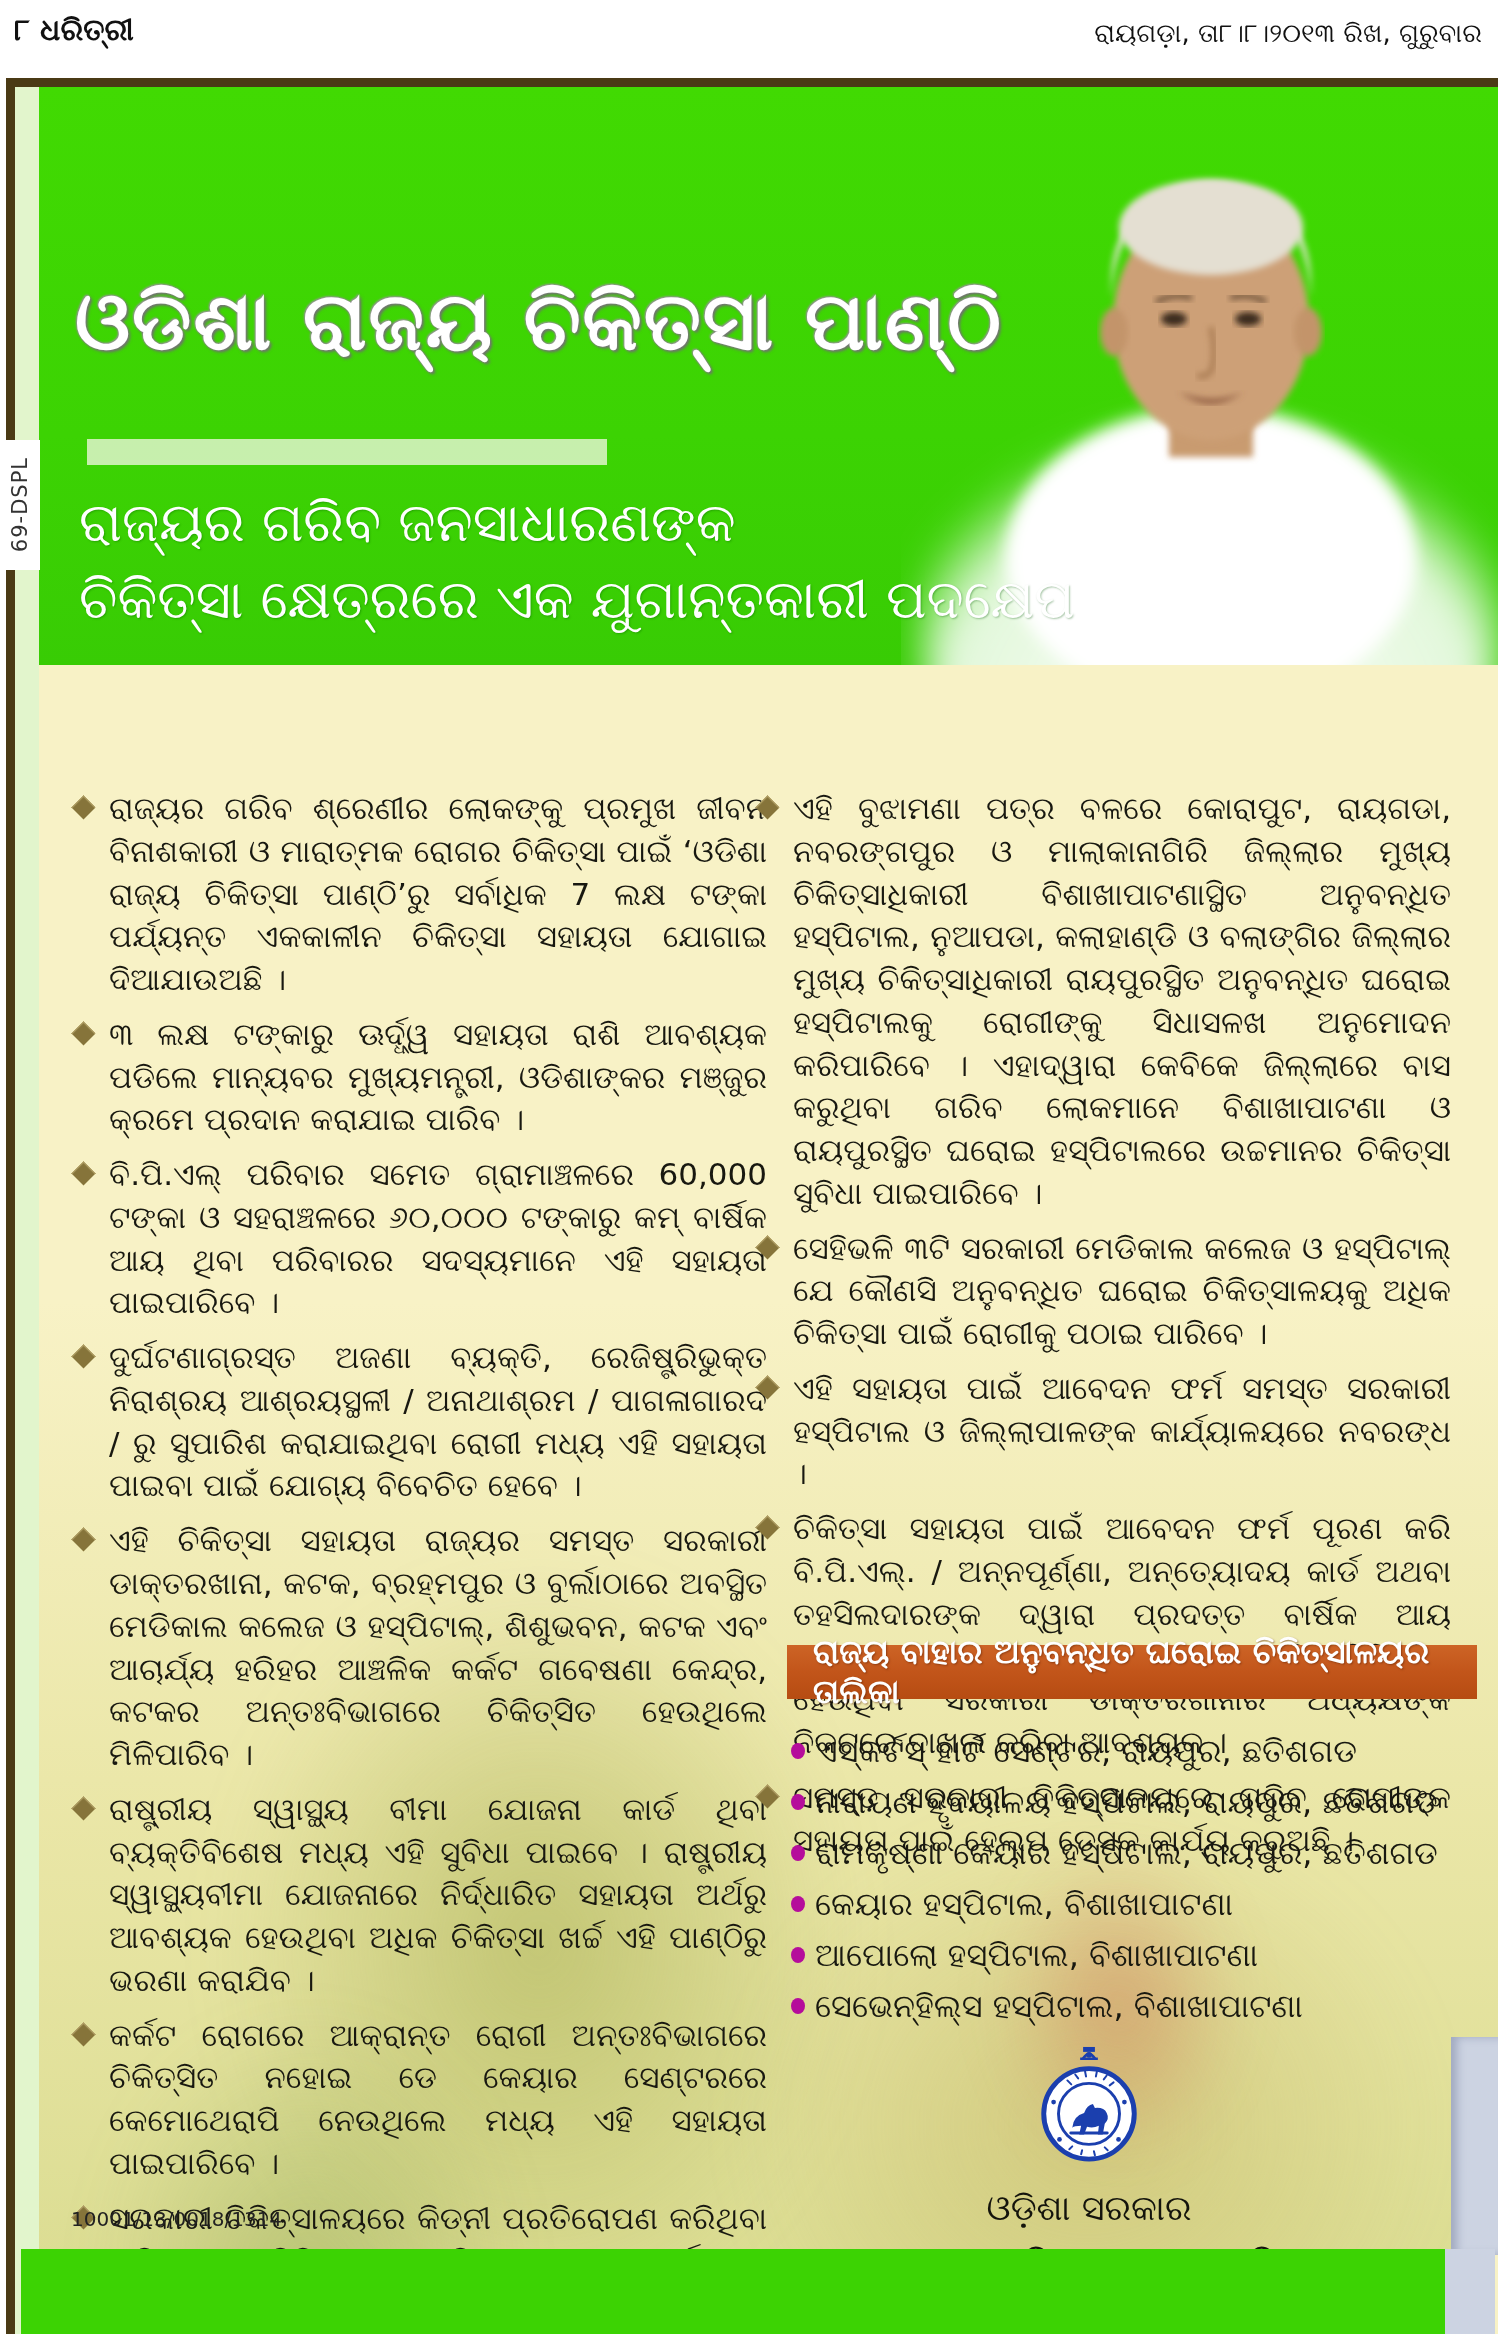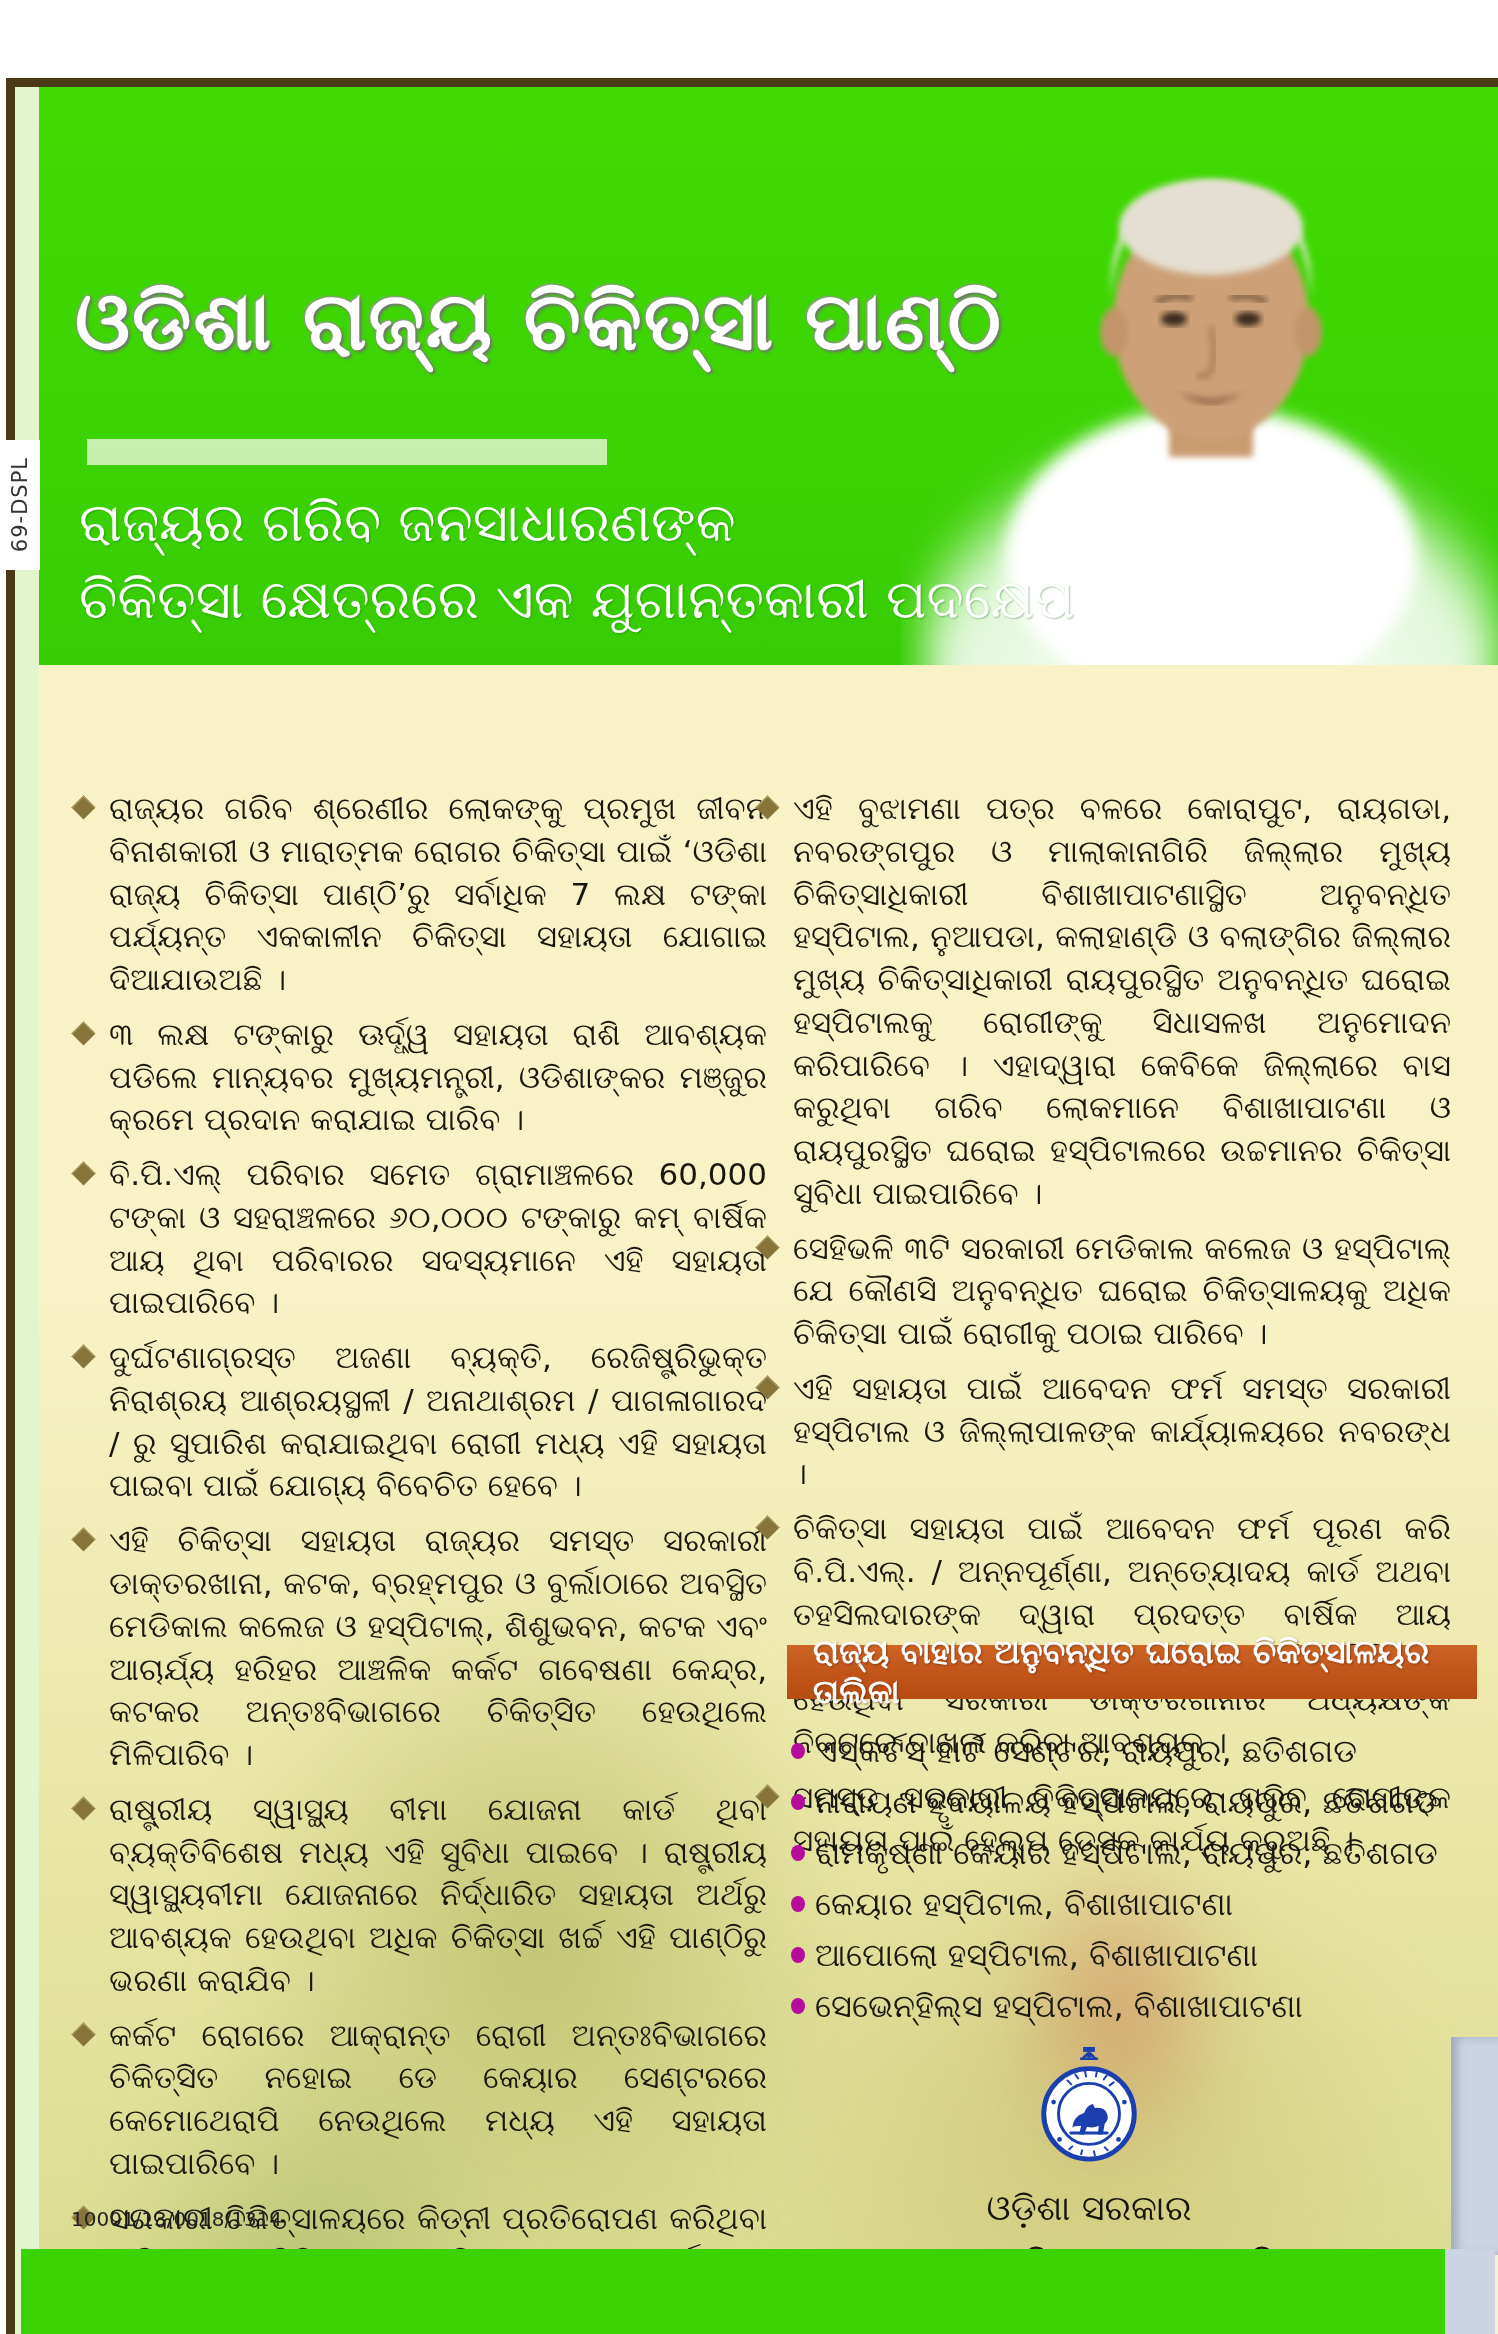--- a/index.html
+++ b/index.html
@@ -76,20 +76,24 @@
   
   .side-code{position:absolute;left:0px;top:440px;width:40px;height:130px;background:#ffffff;z-index:6;
              display:flex;align-items:center;justify-content:center;}
   .side-code span{writing-mode:vertical-rl;transform:rotate(180deg);font-size:21px;color:#333;letter-spacing:1px;}
 </style>
 </head>
 <body>
 
 <div class="canvas">
 
+  <div class="masthead">
+    <div class="left">୮ ଧରିତ୍ରୀ</div>
+    <div class="right">ରାୟଗଡ଼ା, ତା୮।୮।୨୦୧୩ ରିଖ, ଗୁରୁବାର</div>
+  </div>
 
   <div class="frame">
     <div class="inner-strip"></div>
 
     <div class="header-green">
       <svg class="portrait" viewBox="0 0 600 578" aria-hidden="true">
         <defs>
           <filter id="b18">
               <feGaussianBlur stdDeviation="18"></feGaussianBlur>
             </filter>

